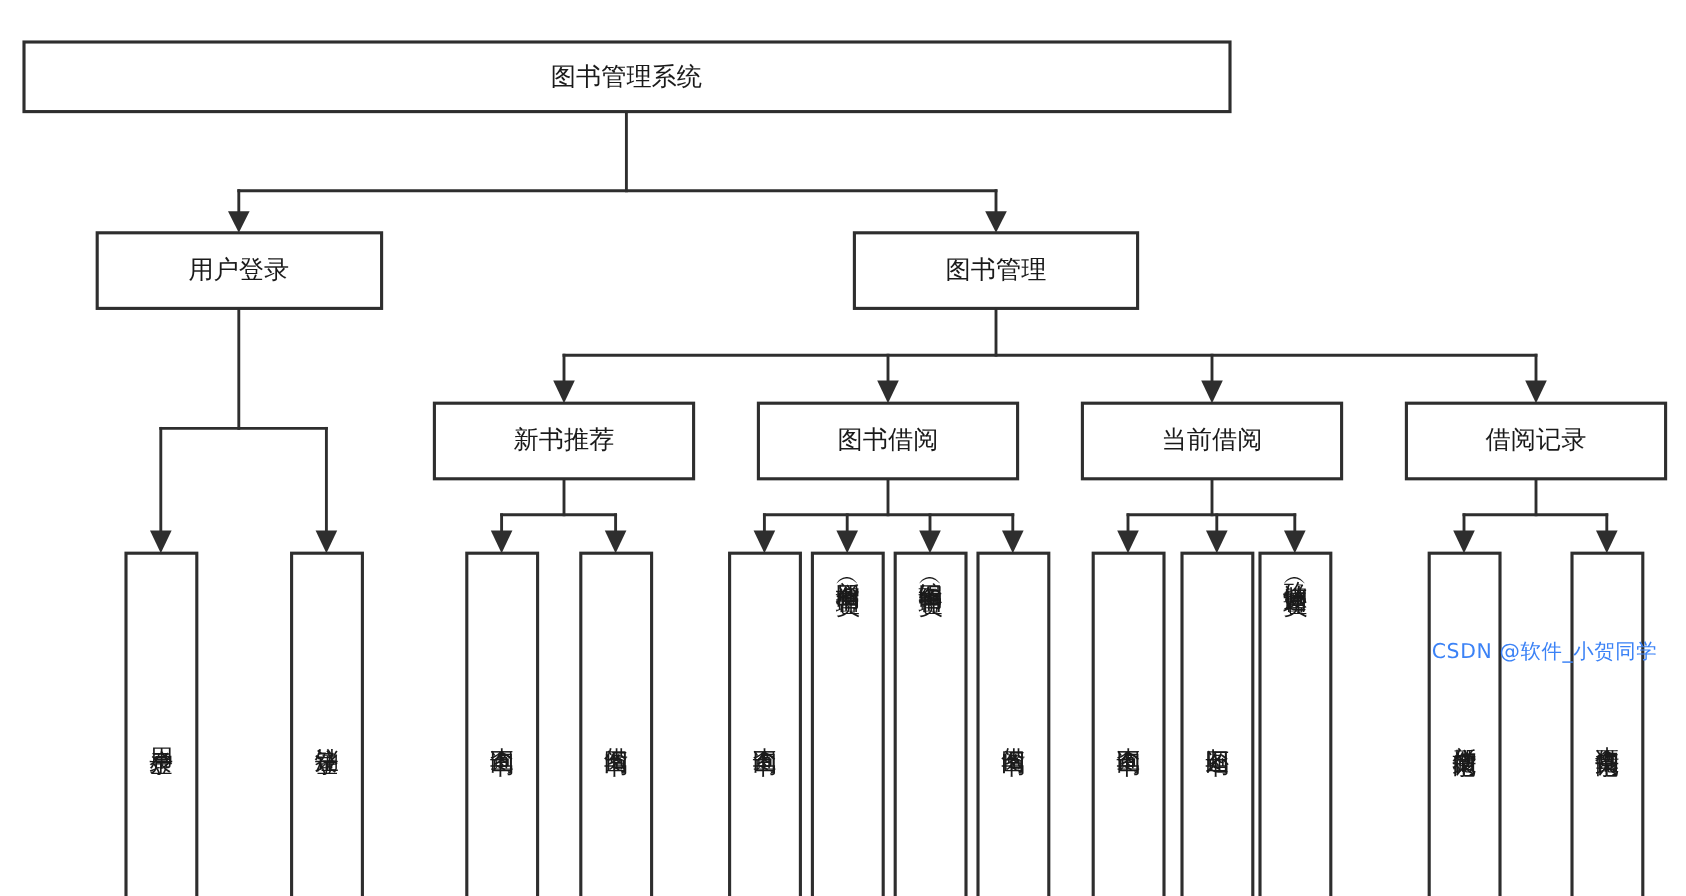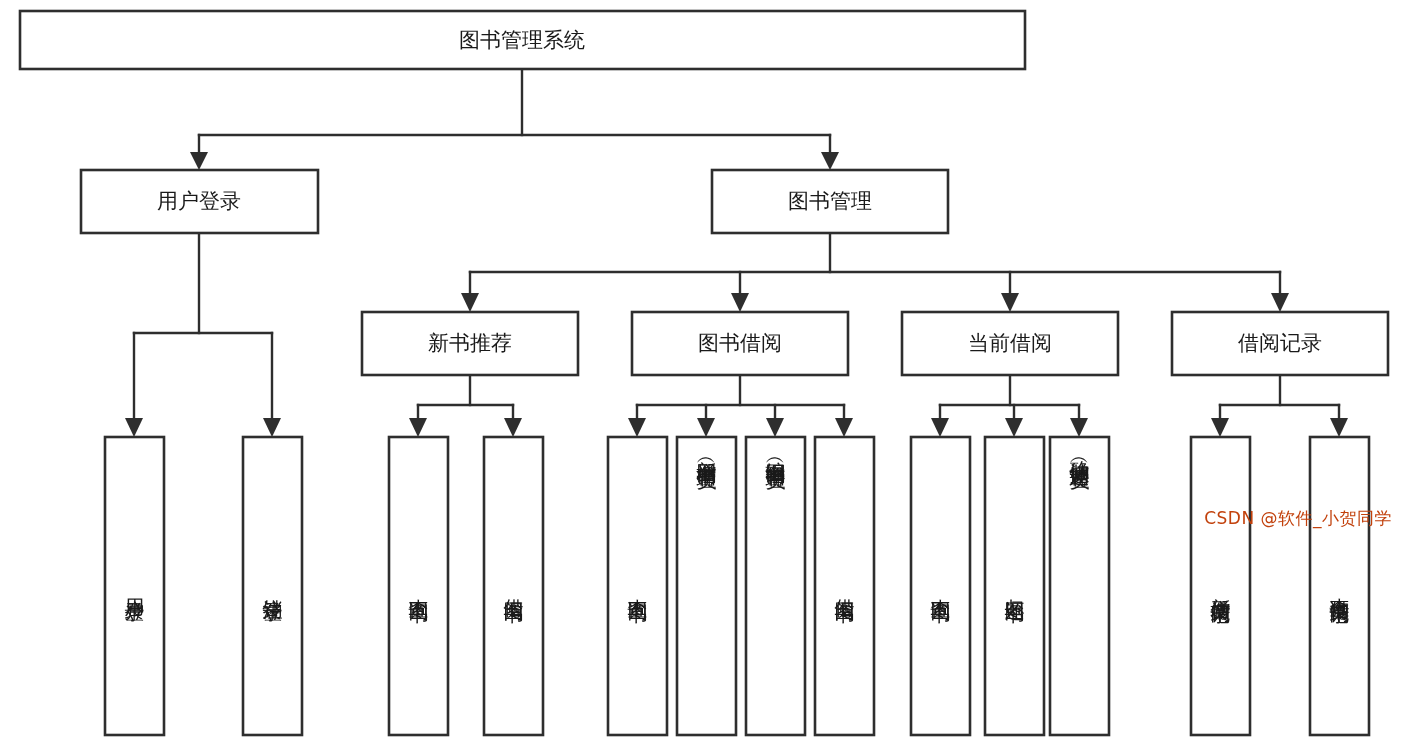--- a/index.html
+++ b/index.html
@@ -13,20 +13,21 @@
     height: 747px;
     font-family: "DejaVu Sans", "Liberation Sans", sans-serif;
     overflow: hidden;
     position: relative;
   }
   #diagram-root {
     position: relative;
     width: 1405px;
     height: 536px;
     background: #ffffff;
+    margin-top: 24px;
   }
   svg#diagram-svg {
     position: absolute;
     top: 0;
     left: 0;
     width: 1405px;
     height: 747px;
     display: block;
   }
   .node-box {
@@ -65,25 +66,25 @@
     font-family: "DejaVu Sans", "Liberation Sans", sans-serif;
     font-size: 20px;
     line-height: 1.04;
     color: #1a1a1a;
     letter-spacing: 1.5px;
     white-space: nowrap;
     text-align: center;
   }
   .watermark {
     position: absolute;
-    right: 13px;
+    right: 24px;
     bottom: 6px;
     font-family: "DejaVu Sans", "Liberation Sans", sans-serif;
     font-size: 17px;
-    color: #c2410c;
+    color: #3b82f6;
     letter-spacing: 0.5px;
     white-space: nowrap;
     pointer-events: none;
   }
 </style>
 </head>
 <body>
 
 <div id="diagram-root">
 

